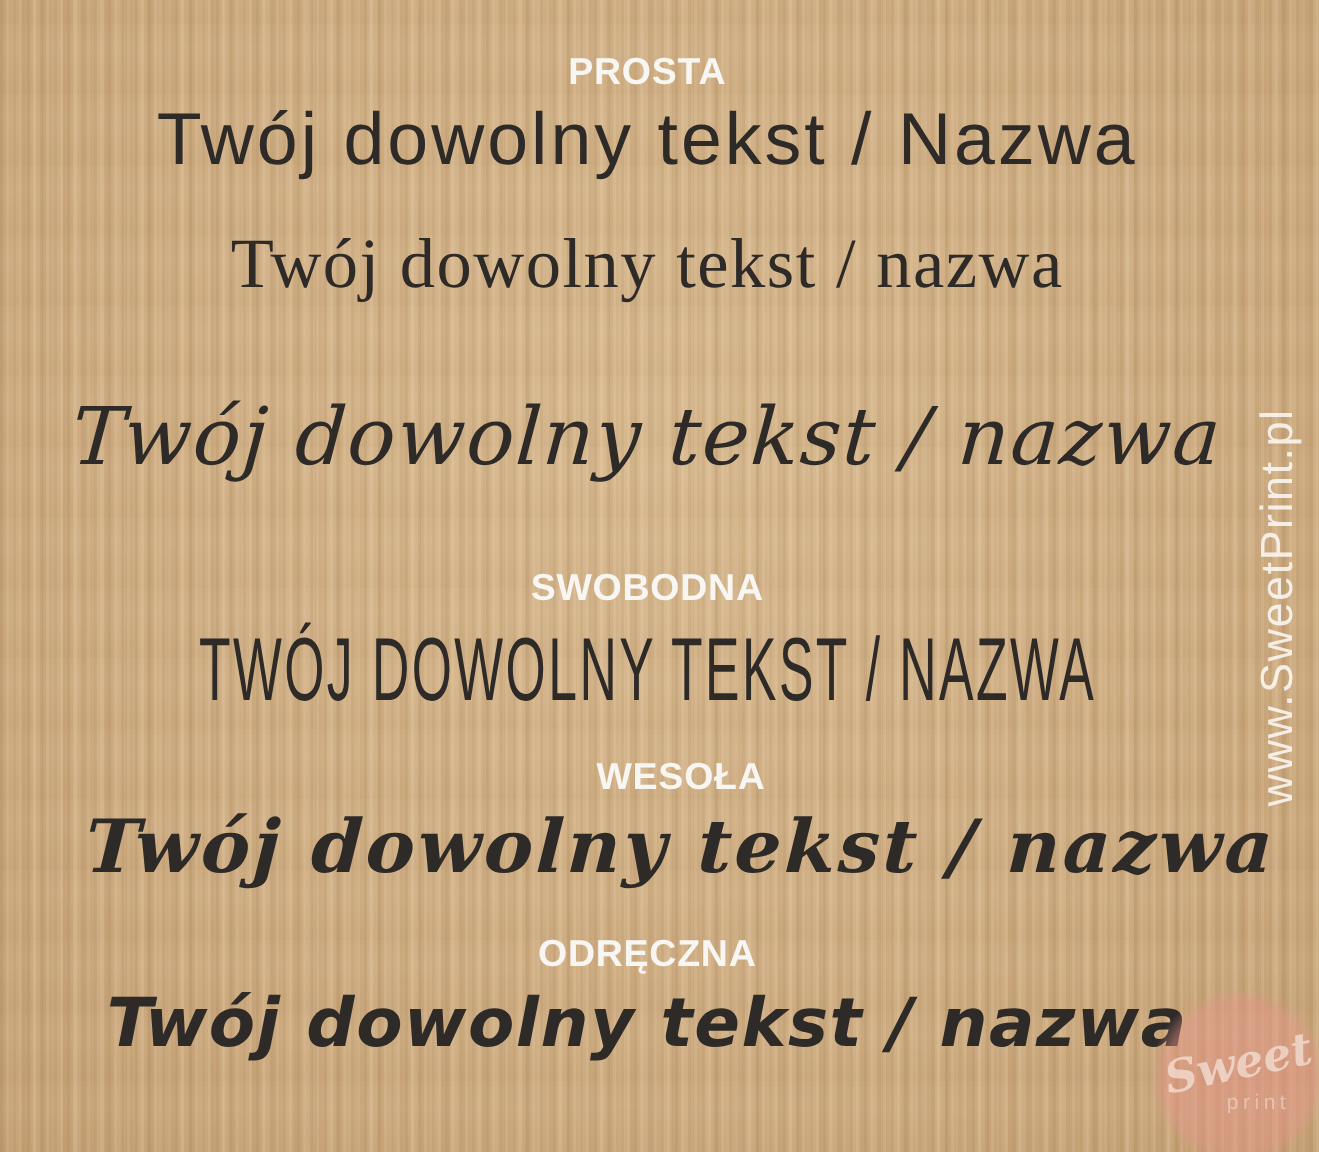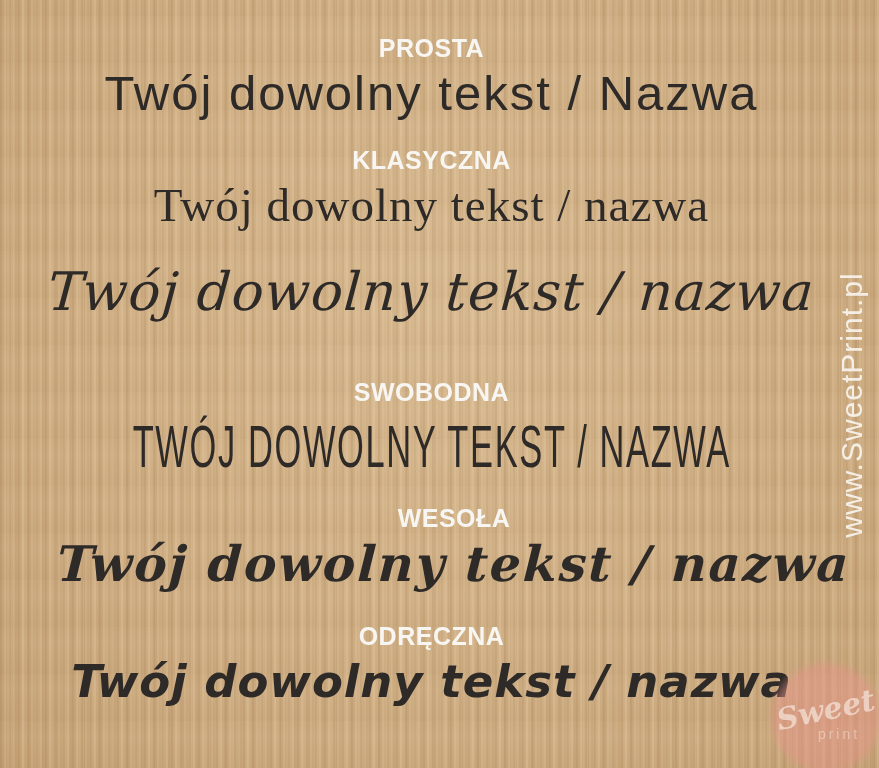--- a/index.html
+++ b/index.html
@@ -86,21 +86,20 @@
 </style>
 </head>
 <body>
 
 <div class="sec sec-prosta">
   <div class="label">PROSTA</div>
   <div class="sample">Twój dowolny tekst / Nazwa</div>
 </div>
 
 <div class="sec sec-klasyczna">
-  <div class="label">KLASYCZNA</div>
   <div class="sample">Twój dowolny tekst / nazwa</div>
 </div>
 
 <div class="sec sec-elegancka">
   <div class="sample">Twój dowolny tekst / nazwa</div>
 </div>
 
 <div class="sec sec-swobodna">
   <div class="label">SWOBODNA</div>
   <div class="sample">TWÓJ DOWOLNY TEKST / NAZWA</div>

